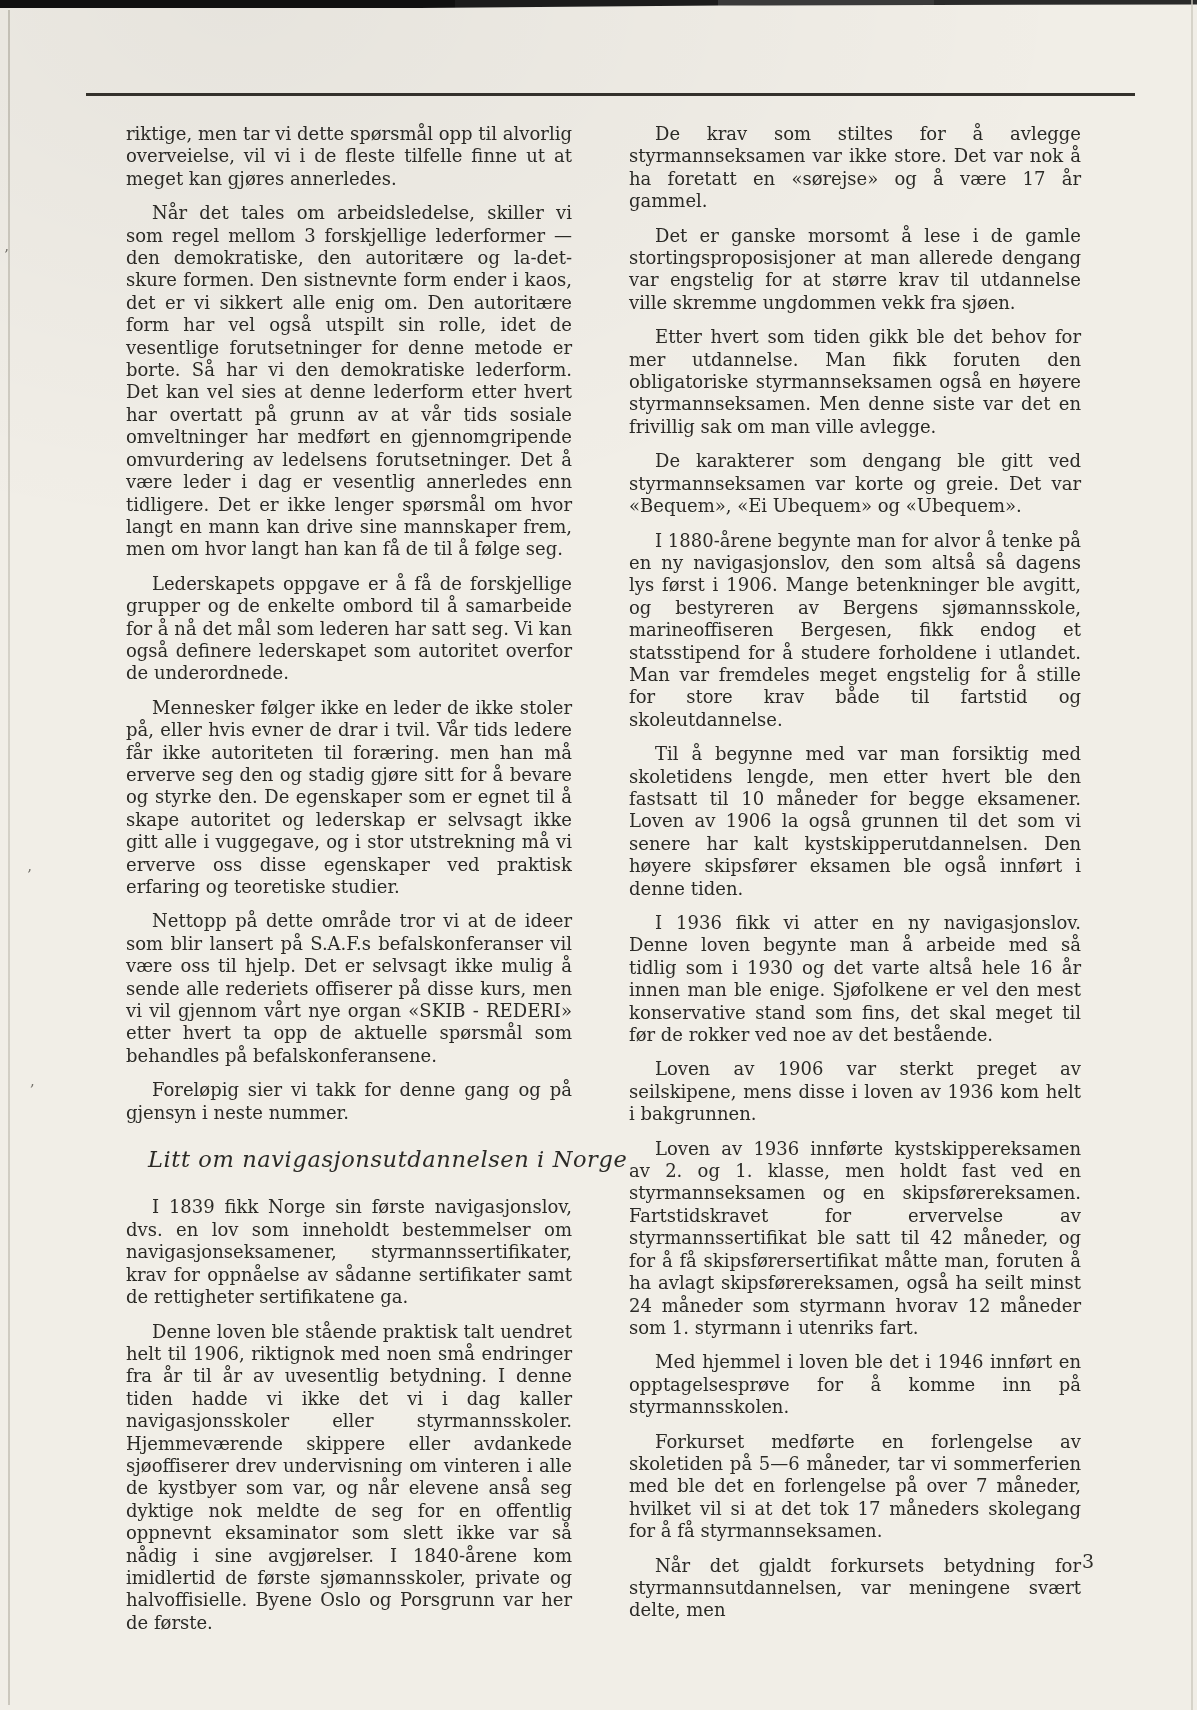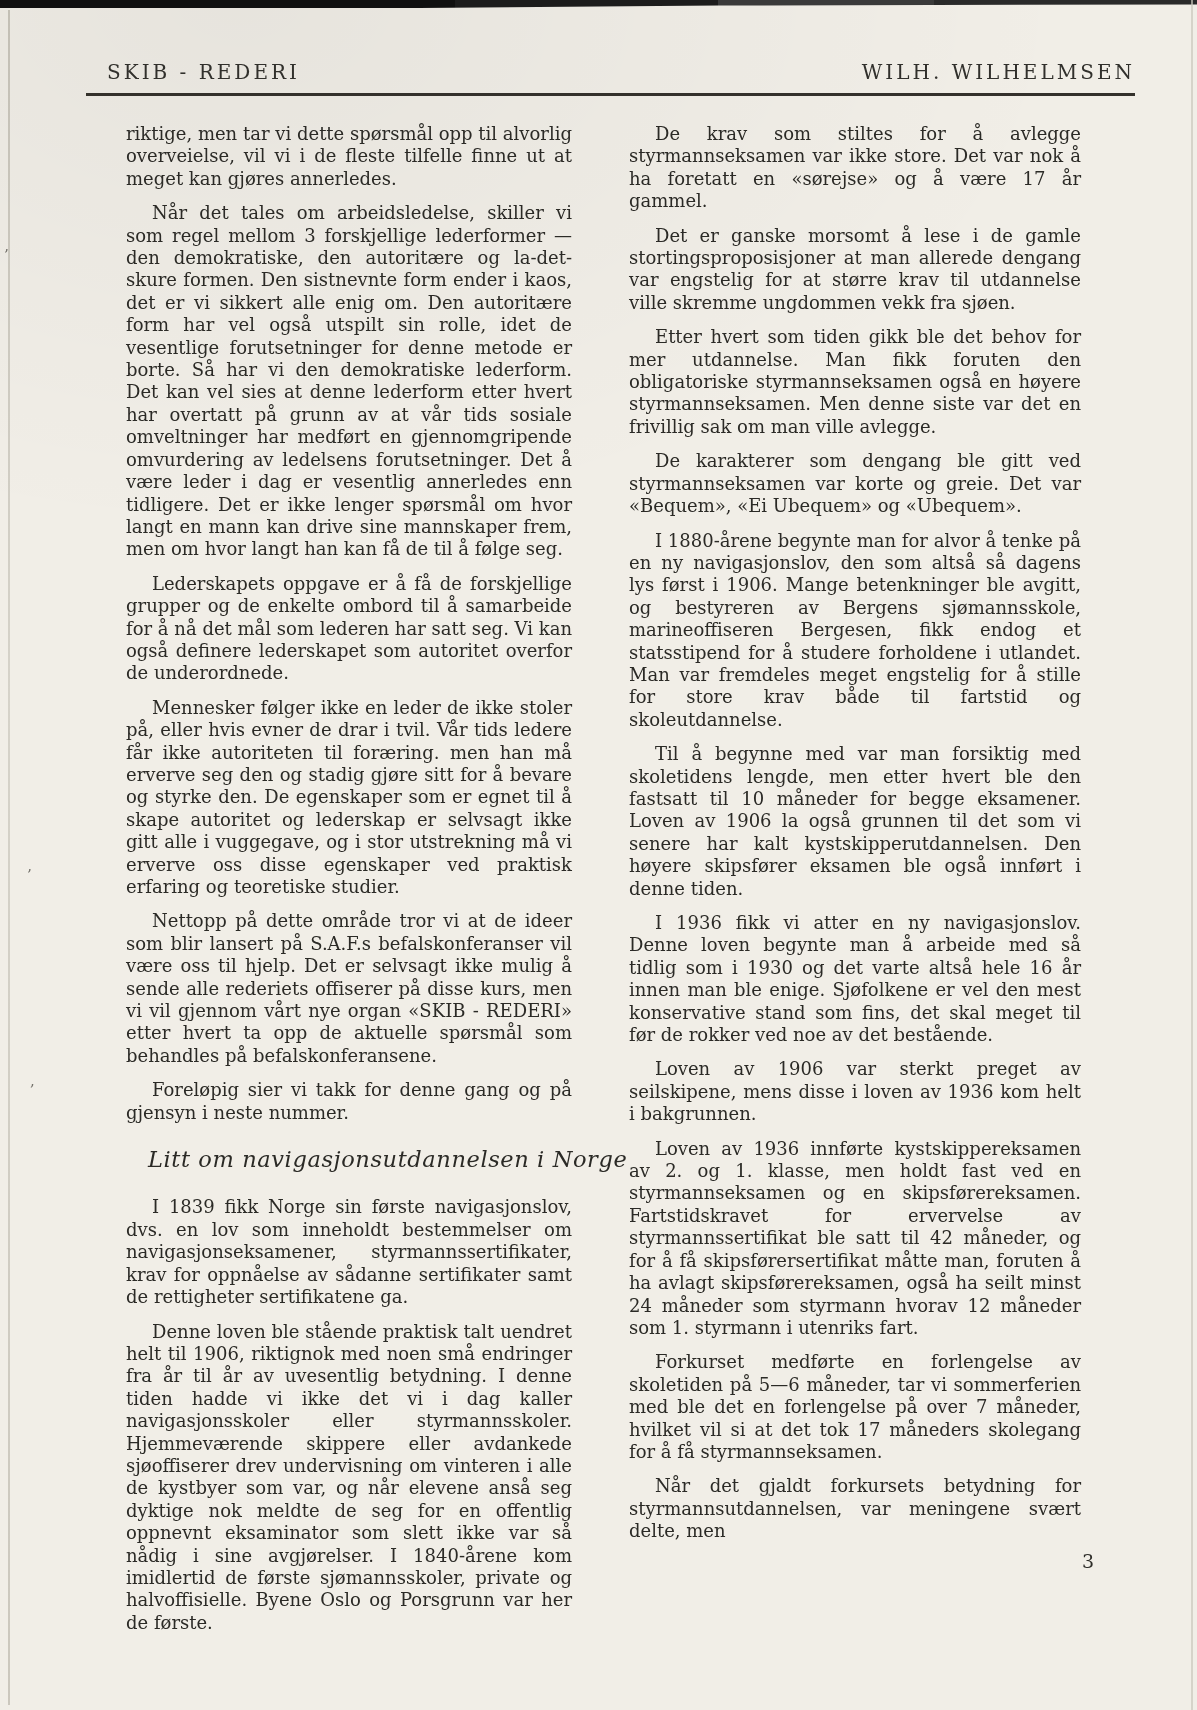--- a/index.html
+++ b/index.html
@@ -75,24 +75,20 @@
 <body>
 
 <div class="page">
   <div class="scan-top-edge"></div>
   <div class="scan-left-line"></div>
   <div class="scan-right-line"></div>
   <span class="scan-mark" style="top:246px;left:4px;">’</span>
   <span class="scan-mark" style="top:866px;left:27px;">’</span>
   <span class="scan-mark" style="top:1072px;left:30px;">,</span>
 
-  <div class="masthead">
-    <span>SKIB - REDERI</span>
-    <span>WILH. WILHELMSEN</span>
-  </div>
   <div class="masthead-rule"></div>
 
   <div class="column column-left">
       <p class="para no-indent">riktige, men tar vi dette spørsmål opp til alvorlig overveielse, vil vi i de fleste tilfelle finne ut at meget kan gjøres annerledes.</p>
       <p class="para">Når det tales om arbeidsledelse, skiller vi som regel mellom 3 forskjellige lederformer — den demokratiske, den autoritære og la-det-skure formen. Den sistnevnte form ender i kaos, det er vi sikkert alle enig om. Den autoritære form har vel også utspilt sin rolle, idet de vesentlige forutsetninger for denne metode er borte. Så har vi den demokratiske lederform. Det kan vel sies at denne lederform etter hvert har overtatt på grunn av at vår tids sosiale omveltninger har medført en gjennomgripende omvurdering av ledelsens forutsetninger. Det å være leder i dag er vesentlig annerledes enn tidligere. Det er ikke lenger spørsmål om hvor langt en mann kan drive sine mannskaper frem, men om hvor langt han kan få de til å følge seg.</p>
       <p class="para">Lederskapets oppgave er å få de forskjellige grupper og de enkelte ombord til å samarbeide for å nå det mål som lederen har satt seg. Vi kan også definere lederskapet som autoritet overfor de underordnede.</p>
       <p class="para">Mennesker følger ikke en leder de ikke stoler på, eller hvis evner de drar i tvil. Vår tids ledere får ikke autoriteten til foræring. men han må erverve seg den og stadig gjøre sitt for å bevare og styrke den. De egenskaper som er egnet til å skape autoritet og lederskap er selvsagt ikke gitt alle i vuggegave, og i stor utstrekning må vi erverve oss disse egenskaper ved praktisk erfaring og teoretiske studier.</p>
       <p class="para">Nettopp på dette område tror vi at de ideer som blir lansert på S.A.F.s befalskonferanser vil være oss til hjelp. Det er selvsagt ikke mulig å sende alle rederiets offiserer på disse kurs, men vi vil gjennom vårt nye organ «SKIB - REDERI» etter hvert ta opp de aktuelle spørsmål som behandles på befalskonferansene.</p>
       <p class="para">Foreløpig sier vi takk for denne gang og på gjensyn i neste nummer.</p>
       <h2 class="article-heading">Litt om navigasjonsutdannelsen i Norge</h2>
@@ -102,18 +98,19 @@
   <div class="column column-right">
       <p class="para">De krav som stiltes for å avlegge styrmannseksamen var ikke store. Det var nok å ha foretatt en «sørejse» og å være 17 år gammel.</p>
       <p class="para">Det er ganske morsomt å lese i de gamle stortingsproposisjoner at man allerede dengang var engstelig for at større krav til utdannelse ville skremme ungdommen vekk fra sjøen.</p>
       <p class="para">Etter hvert som tiden gikk ble det behov for mer utdannelse. Man fikk foruten den obligatoriske styrmannseksamen også en høyere styrmannseksamen. Men denne siste var det en frivillig sak om man ville avlegge.</p>
       <p class="para">De karakterer som dengang ble gitt ved styrmannseksamen var korte og greie. Det var «Bequem», «Ei Ubequem» og «Ubequem».</p>
       <p class="para">I 1880-årene begynte man for alvor å tenke på en ny navigasjonslov, den som altså så dagens lys først i 1906. Mange betenkninger ble avgitt, og bestyreren av Bergens sjømannsskole, marineoffiseren Bergesen, fikk endog et statsstipend for å studere forholdene i utlandet. Man var fremdeles meget engstelig for å stille for store krav både til fartstid og skoleutdannelse.</p>
       <p class="para">Til å begynne med var man forsiktig med skoletidens lengde, men etter hvert ble den fastsatt til 10 måneder for begge eksamener. Loven av 1906 la også grunnen til det som vi senere har kalt kystskipperutdannelsen. Den høyere skipsfører eksamen ble også innført i denne tiden.</p>
       <p class="para">I 1936 fikk vi atter en ny navigasjonslov. Denne loven begynte man å arbeide med så tidlig som i 1930 og det varte altså hele 16 år innen man ble enige. Sjøfolkene er vel den mest konservative stand som fins, det skal meget til før de rokker ved noe av det bestående.</p>
       <p class="para">Loven av 1906 var sterkt preget av seilskipene, mens disse i loven av 1936 kom helt i bakgrunnen.</p>
       <p class="para">Loven av 1936 innførte kystskippereksamen av 2. og 1. klasse, men holdt fast ved en styrmannseksamen og en skipsførereksamen. Fartstidskravet for ervervelse av styrmannssertifikat ble satt til 42 måneder, og for å få skipsførersertifikat måtte man, foruten å ha avlagt skipsførereksamen, også ha seilt minst 24 måneder som styrmann hvorav 12 måneder som 1. styrmann i utenriks fart.</p>
+      <p class="para">Med hjemmel i loven ble det i 1946 innført en opptagelsesprøve for å komme inn på styrmannsskolen.</p>
       <p class="para">Forkurset medførte en forlengelse av skoletiden på 5—6 måneder, tar vi sommerferien med ble det en forlengelse på over 7 måneder, hvilket vil si at det tok 17 måneders skolegang for å få styrmannseksamen.</p>
       <p class="para">Når det gjaldt forkursets betydning for styrmannsutdannelsen, var meningene svært delte, men</p>
     </div>
 
   <div class="page-number">3</div>
 </div>
 
 </body></html>

